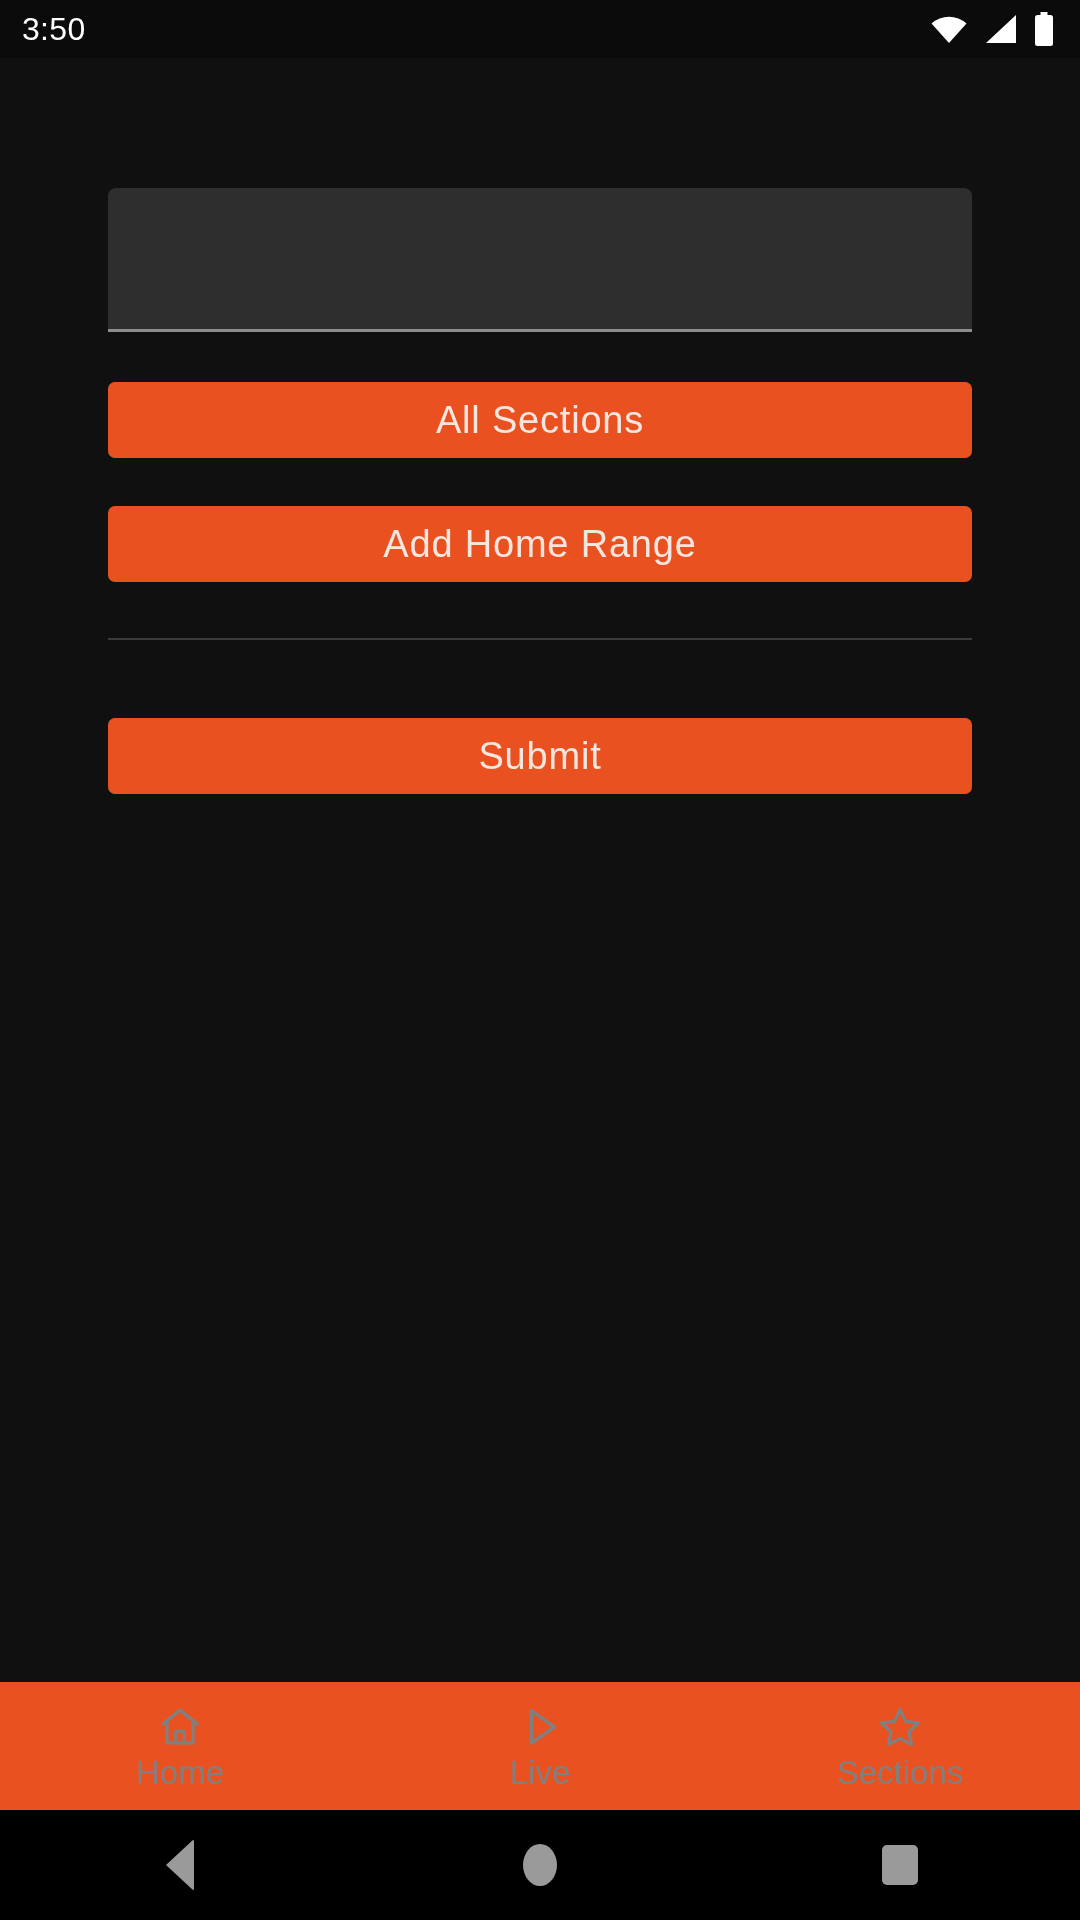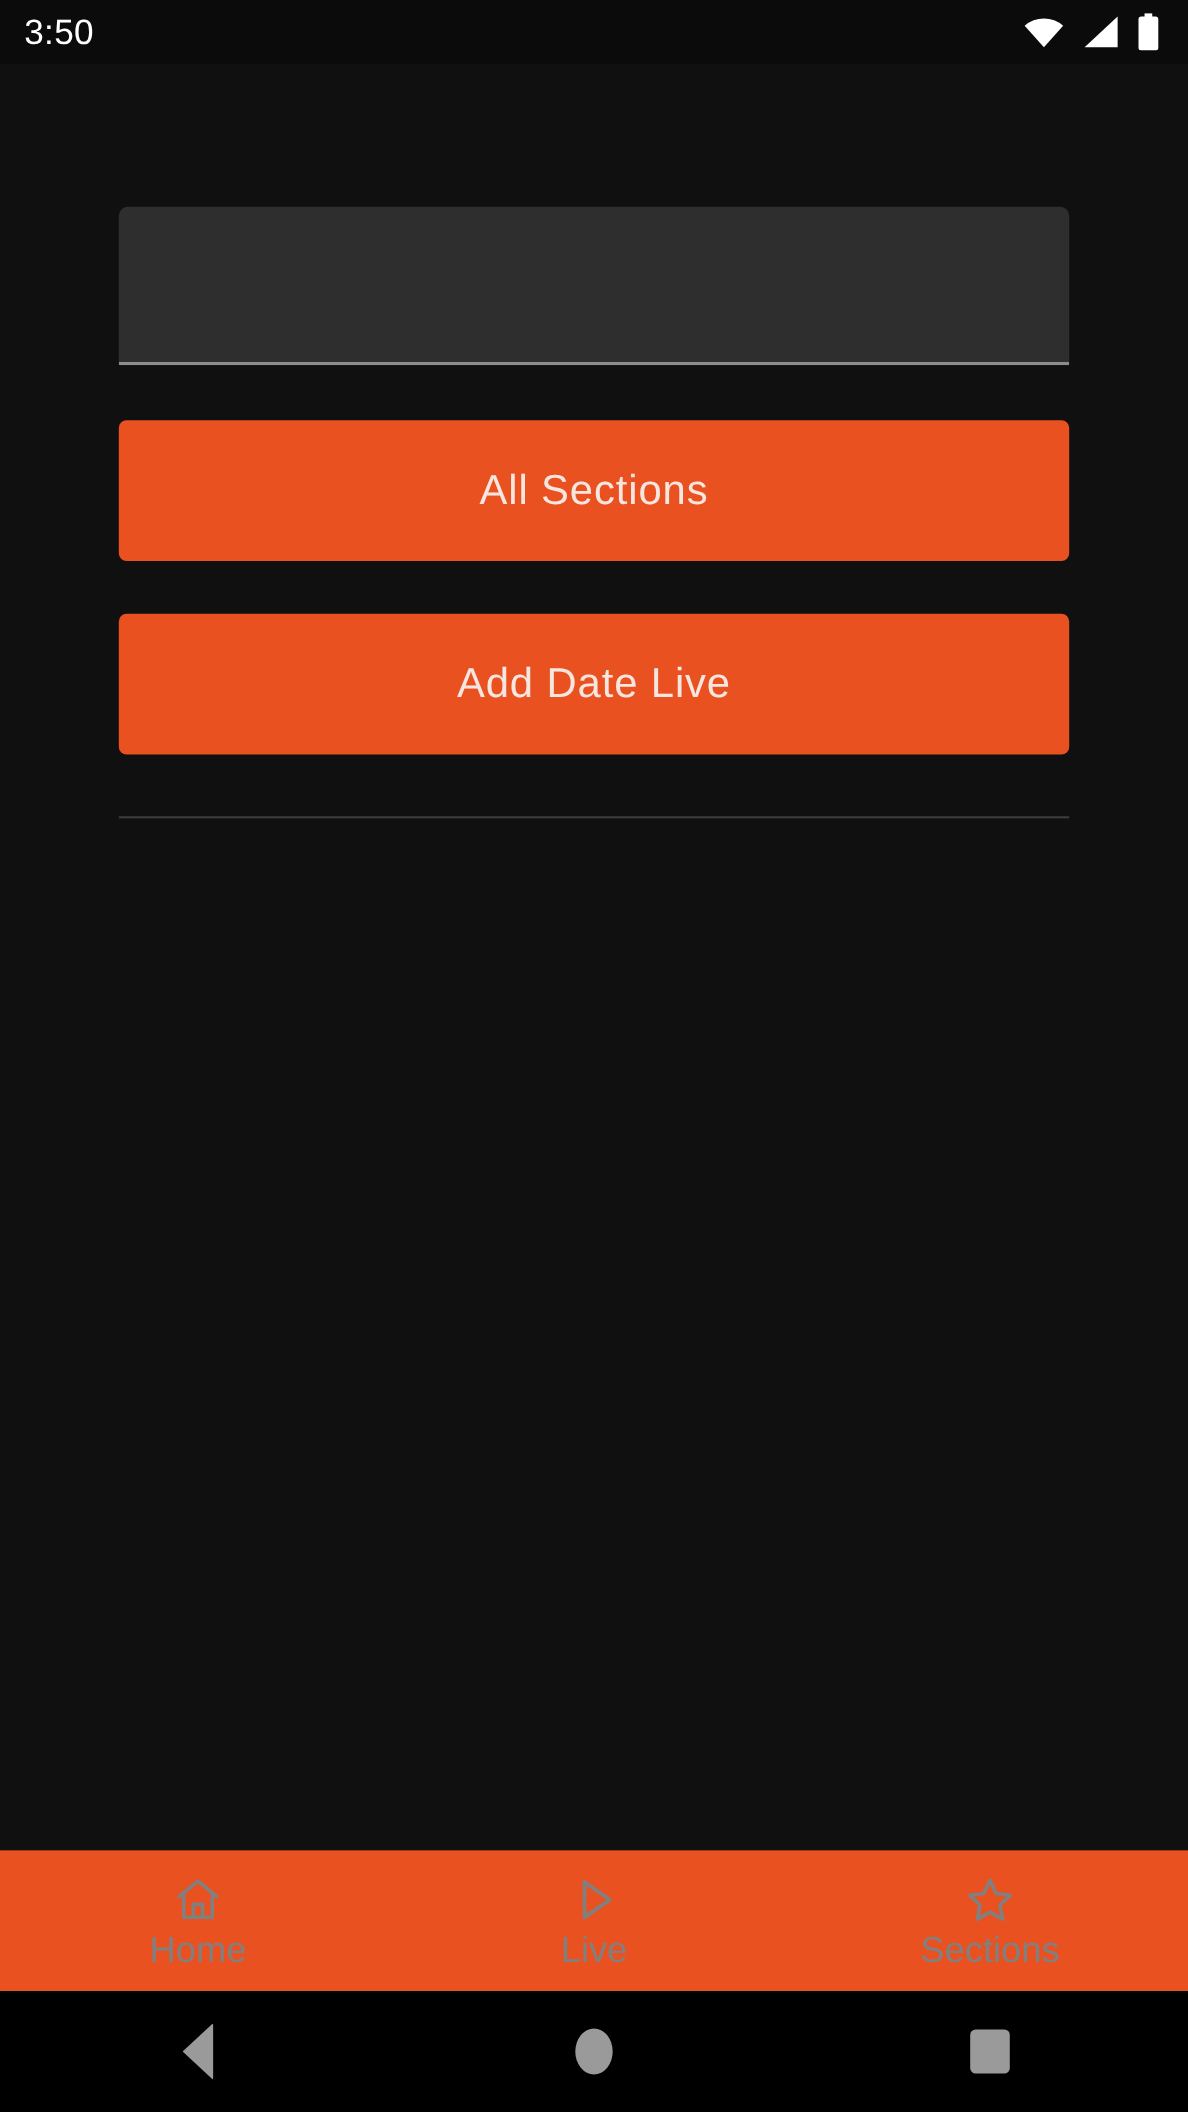--- a/index.html
+++ b/index.html
@@ -51,21 +51,21 @@
     padding:14px 20px;
     outline:none;
     display:block;
     resize:none;
   }
   .textfield::placeholder { color:#7c7c7c; }
 
   .btn {
     display:block;
     width:100%;
-    height:128px;
+    height:76px;
     background:#EA5121;
     border:none;
     border-radius:7px;
     color:#f6e6e0;
     font-family:"Liberation Sans", sans-serif;
     font-size:38px;
     letter-spacing:0.8px;
     cursor:pointer;
     text-align:center;
   }
@@ -152,26 +152,27 @@
     <div class="field-wrap">
       <textarea class="textfield" placeholder="" style=""></textarea>
     </div>
 
     <div class="gap-a"></div>
 
     <button class="btn">All Sections</button>
 
     <div class="gap-b"></div>
 
-    <button class="btn">Add Date Live</button>
+    <button class="btn">Add Home Range</button>
 
     <div class="divider"></div>
 
     <div class="gap-c"></div>
 
+    <button class="btn">Submit</button>
   </div>
 
   <div class="tabbar">
 
     <div class="tab inactive">
       <span class="ico">
         <svg width="46" height="46" viewBox="0 0 24 24" stroke-width="1.7" stroke-linecap="round" stroke-linejoin="round">
           <path d="M3 10.5 L12 3.2 L21 10.5"></path>
           <path d="M5.2 9.8 V20.3 H18.8 V9.8"></path>
           <path d="M9.8 20.3 V14.2 H14.2 V20.3"></path>

